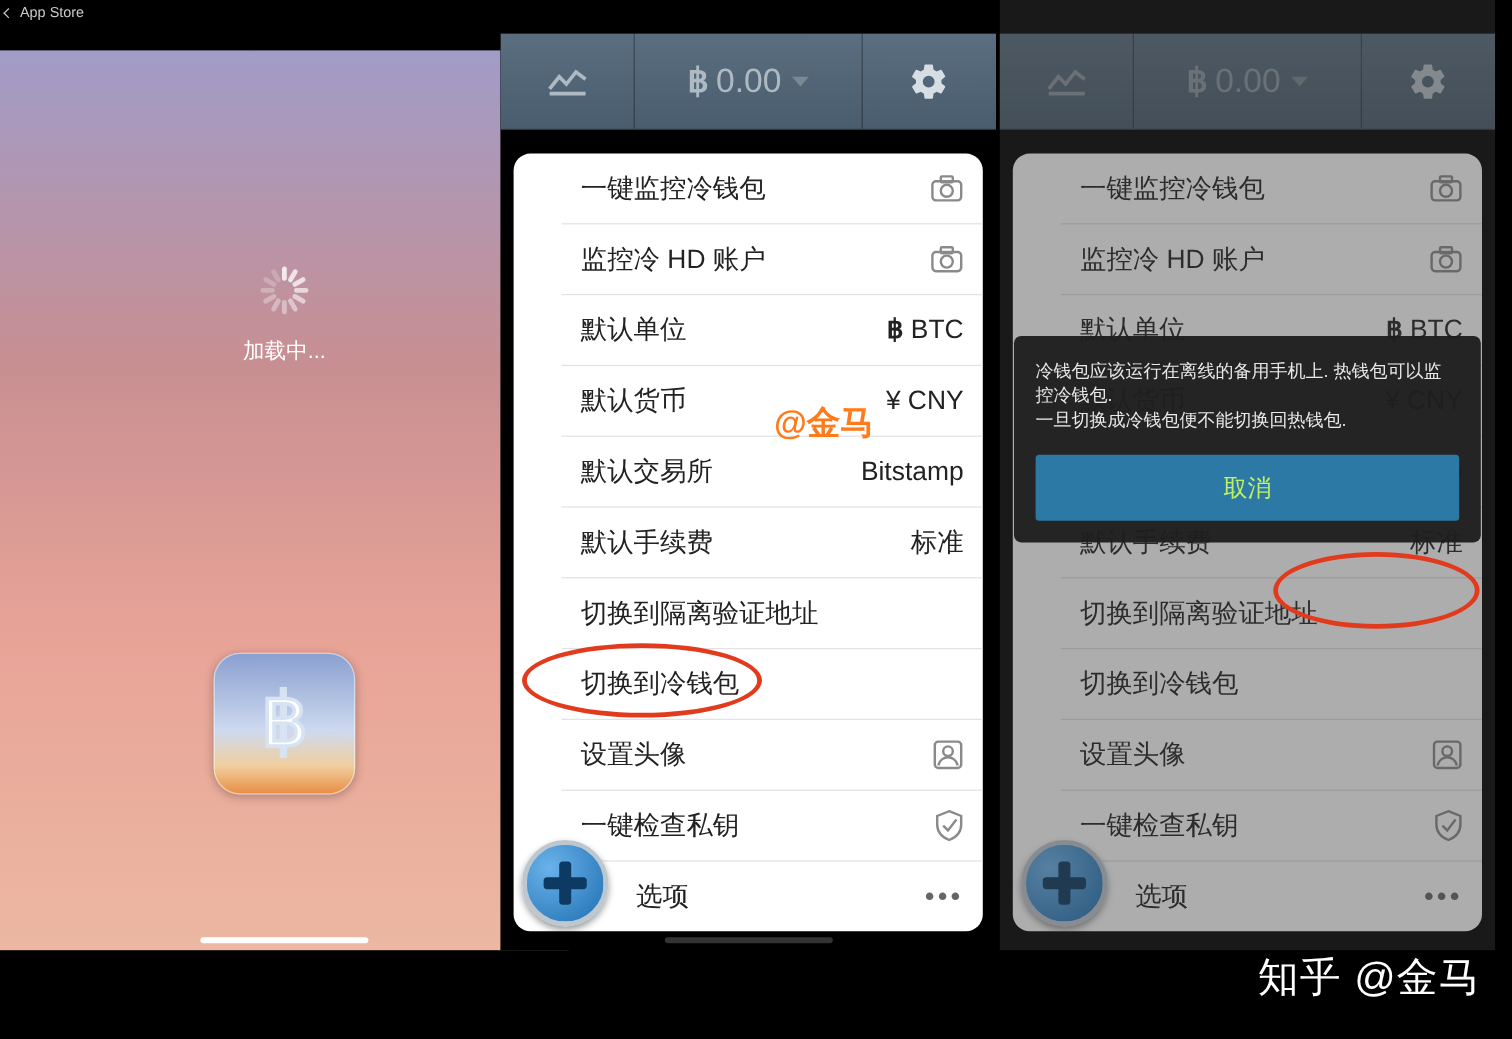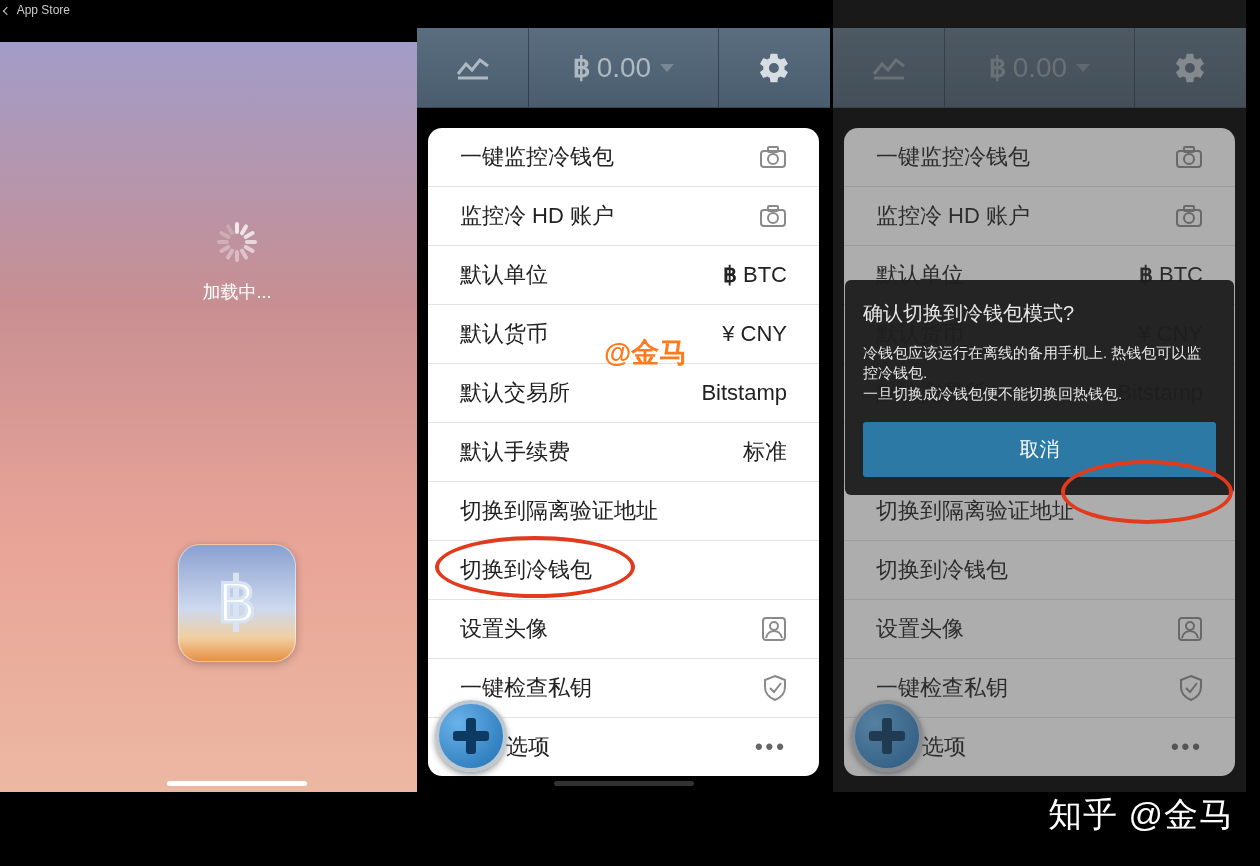--- a/index.html
+++ b/index.html
@@ -93,23 +93,23 @@
   .chev-down{width:0;height:0;border-left:7px solid transparent;border-right:7px solid transparent;border-top:8px solid #7a8893;margin-left:3px;}
 
   
   .panel {
     position:absolute; top:128px; left:11px; right:11px; bottom:16px;
     background:#fff; border-radius:14px;
     overflow:hidden;
   }
   .row {
     display:flex; align-items:center; justify-content:space-between;
-    padding: 14px 32px;
+    padding: 14px 16px;
     border-bottom:1px solid #e2e2e2;
-    font-size: 22px; color:#222;
+    font-size: 22px; color:#222;margin-left:40px;
   }
   .row:last-child{border-bottom:none;}
   .row .val { color:#222; display:flex; align-items:center; gap:6px;}
   .muted-icon { color:#888; }
   .icon-btc { font-weight:bold; font-family: Arial; }
 
   
   .ellipse-red {
     position:absolute; border:4px solid #e23a1d; border-radius:50%;
     pointer-events:none;
@@ -132,21 +132,21 @@
   .dim { position:absolute; inset:0; background:rgba(60,60,60,.42); }
   .dialog {
     position:absolute; top:280px; left:12px; right:12px;
     background:rgba(30,30,30,.96); border-radius:6px;
     padding: 20px 18px 18px; color:#e8e8e8;
   }
   .dialog .title { font-size:20px; margin-bottom:16px;}
   .dialog .body { font-size:15px; line-height:1.35; margin-bottom:18px;}
   .dialog .btns { display:flex; gap:14px;}
   .dialog .btn {
-    flex:1; background:#2d79a6; color:#ffffff; text-align:center;
+    flex:1; background:#2d79a6; color:#bef264; text-align:center;
     padding:14px 0; font-size:20px; border-radius:3px;
   }
 
   
   .wm1 {
     position:absolute; color:#ff7a1a; font-size:28px; font-weight:600;
   }
   .wm2 {
     position:absolute; right:26px; bottom:28px;
     color:#fff; font-size:34px; letter-spacing:1px;
@@ -387,24 +387,23 @@
       <span style="padding-left:46px">选项</span>
       <span class="more-dots">•••</span>
     </div>
   </div>
 
   <div class="fab"></div>
 
   <div class="dim"></div>
 
   <div class="dialog">
-    <div class="title">确认切换到冷钱包模式?</div>
     <div class="body" style="white-space:pre-line">冷钱包应该运行在离线的备用手机上. 热钱包可以监控冷钱包.
 一旦切换成冷钱包便不能切换回热钱包.</div>
     <div class="btns">
       <div class="btn">取消</div>
     </div>
   </div>
   <div class="ellipse-red" style="top:460px;left:228px;width:172px;height:64px"></div>
 </div>
 
-<div class="wm1" style="top:334px;left:604px">@金马</div>
+<div class="wm1" style="top:334px;left:645px">@金马</div>
 <div class="wm2">知乎 @金马</div>
 
 </body></html>

